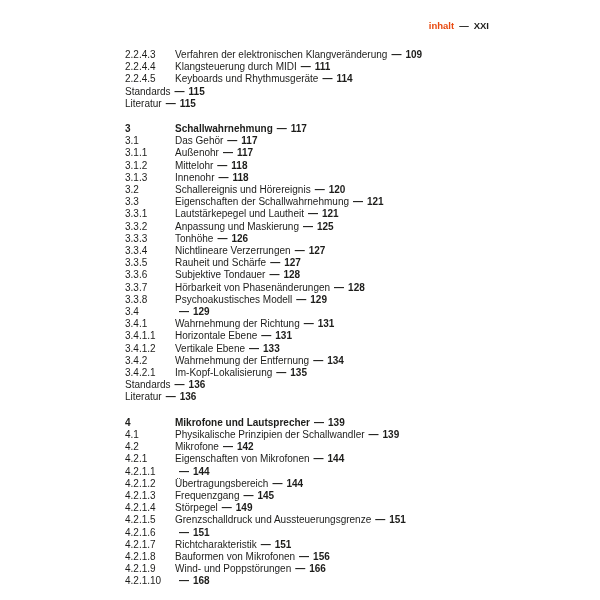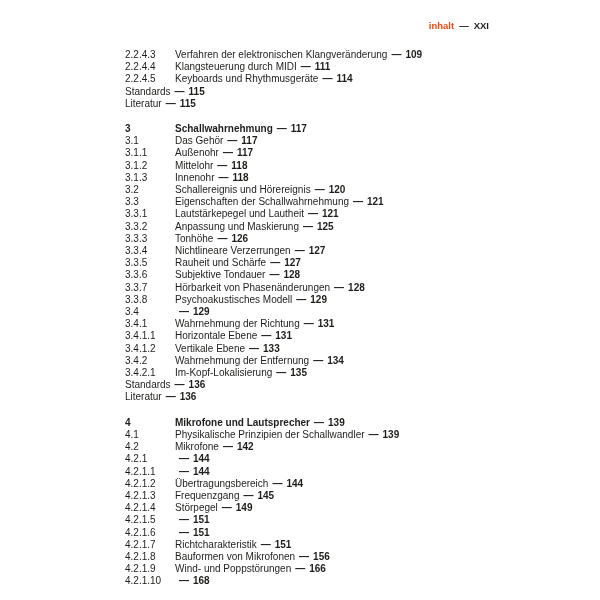--- a/index.html
+++ b/index.html
@@ -219,20 +219,21 @@
         <span class="pg">139</span>
       </div>
       <div class="row">
         <span class="num">4.2</span>
         <span class="title">Mikrofone</span>
         <span class="dash">—</span>
         <span class="pg">142</span>
       </div>
       <div class="row">
         <span class="num">4.2.1</span>
+        <span class="title">Eigenschaften von Mikrofonen</span>
         <span class="dash">—</span>
         <span class="pg">144</span>
       </div>
       <div class="row">
         <span class="num">4.2.1.1</span>
         <span class="dash">—</span>
         <span class="pg">144</span>
       </div>
       <div class="row">
         <span class="num">4.2.1.2</span>
@@ -247,20 +248,21 @@
         <span class="pg">145</span>
       </div>
       <div class="row">
         <span class="num">4.2.1.4</span>
         <span class="title">Störpegel</span>
         <span class="dash">—</span>
         <span class="pg">149</span>
       </div>
       <div class="row">
         <span class="num">4.2.1.5</span>
+        <span class="title">Grenzschalldruck und Aussteuerungsgrenze</span>
         <span class="dash">—</span>
         <span class="pg">151</span>
       </div>
       <div class="row">
         <span class="num">4.2.1.6</span>
         <span class="dash">—</span>
         <span class="pg">151</span>
       </div>
       <div class="row">
         <span class="num">4.2.1.7</span>

